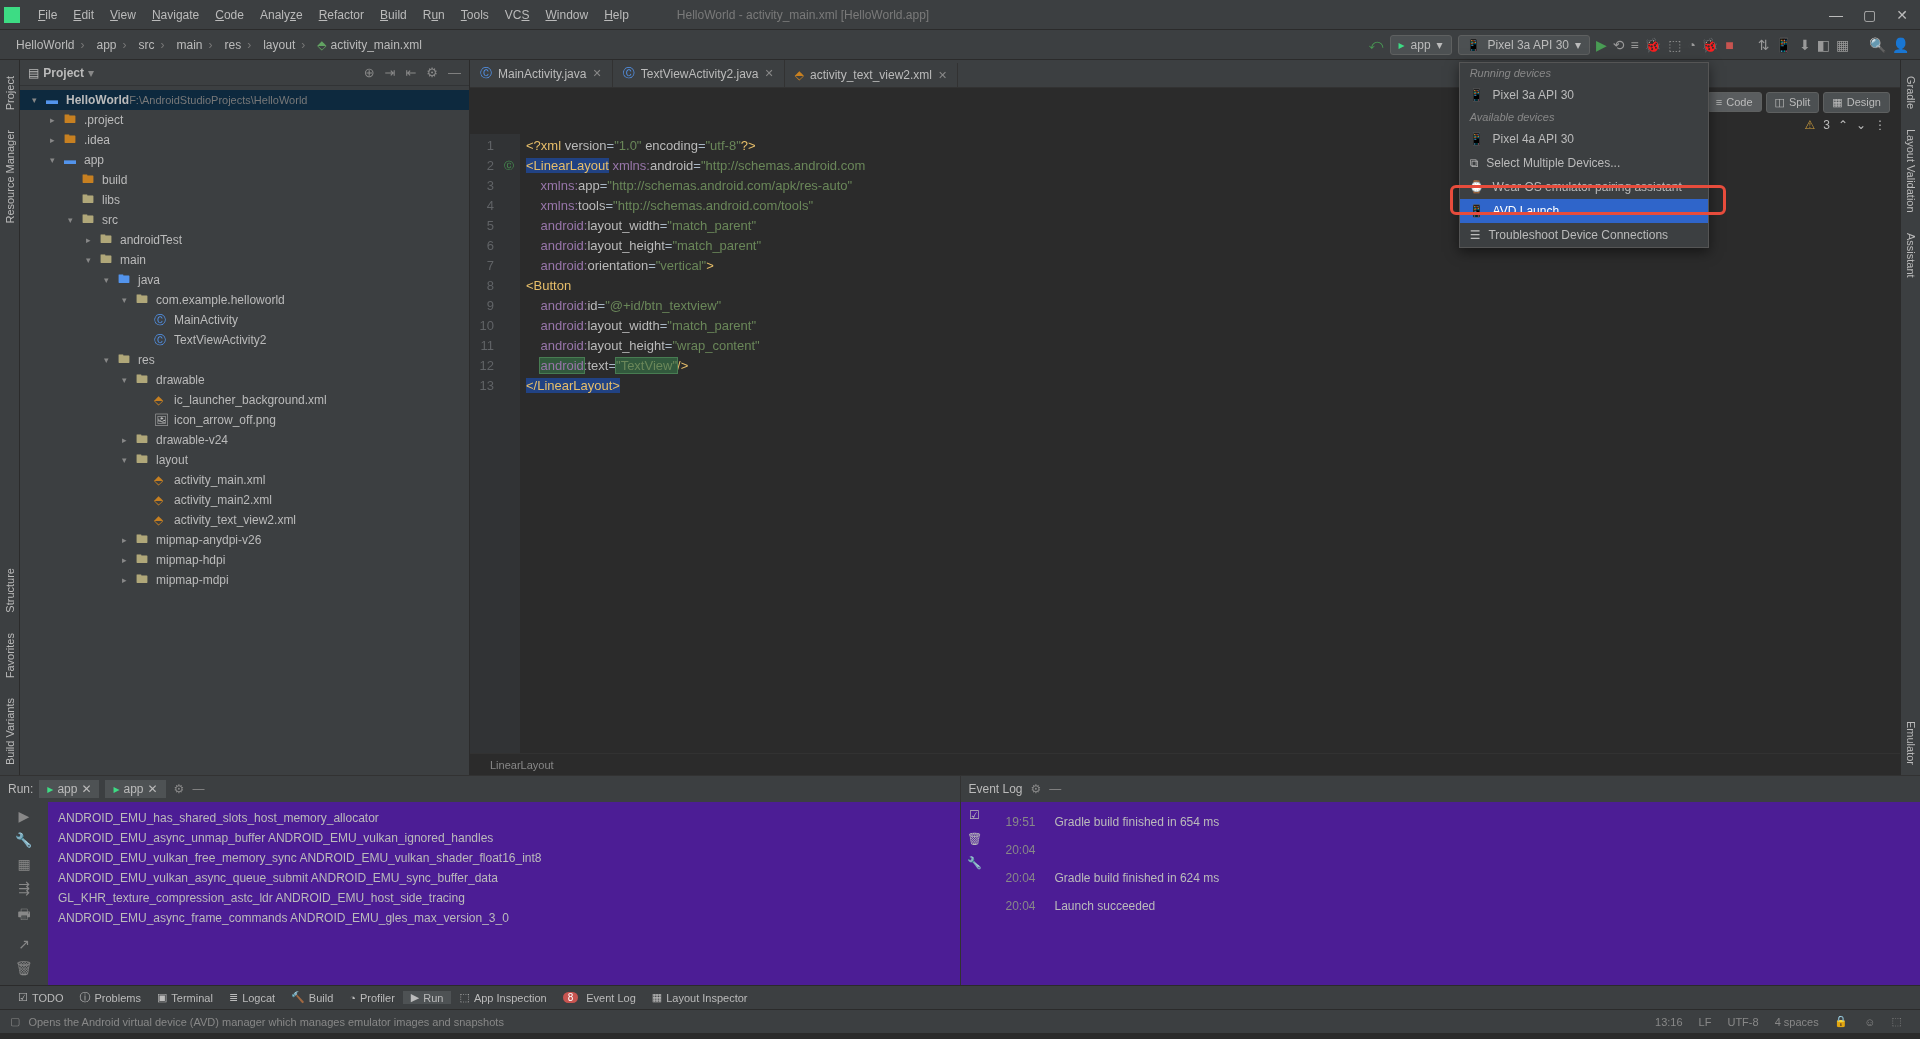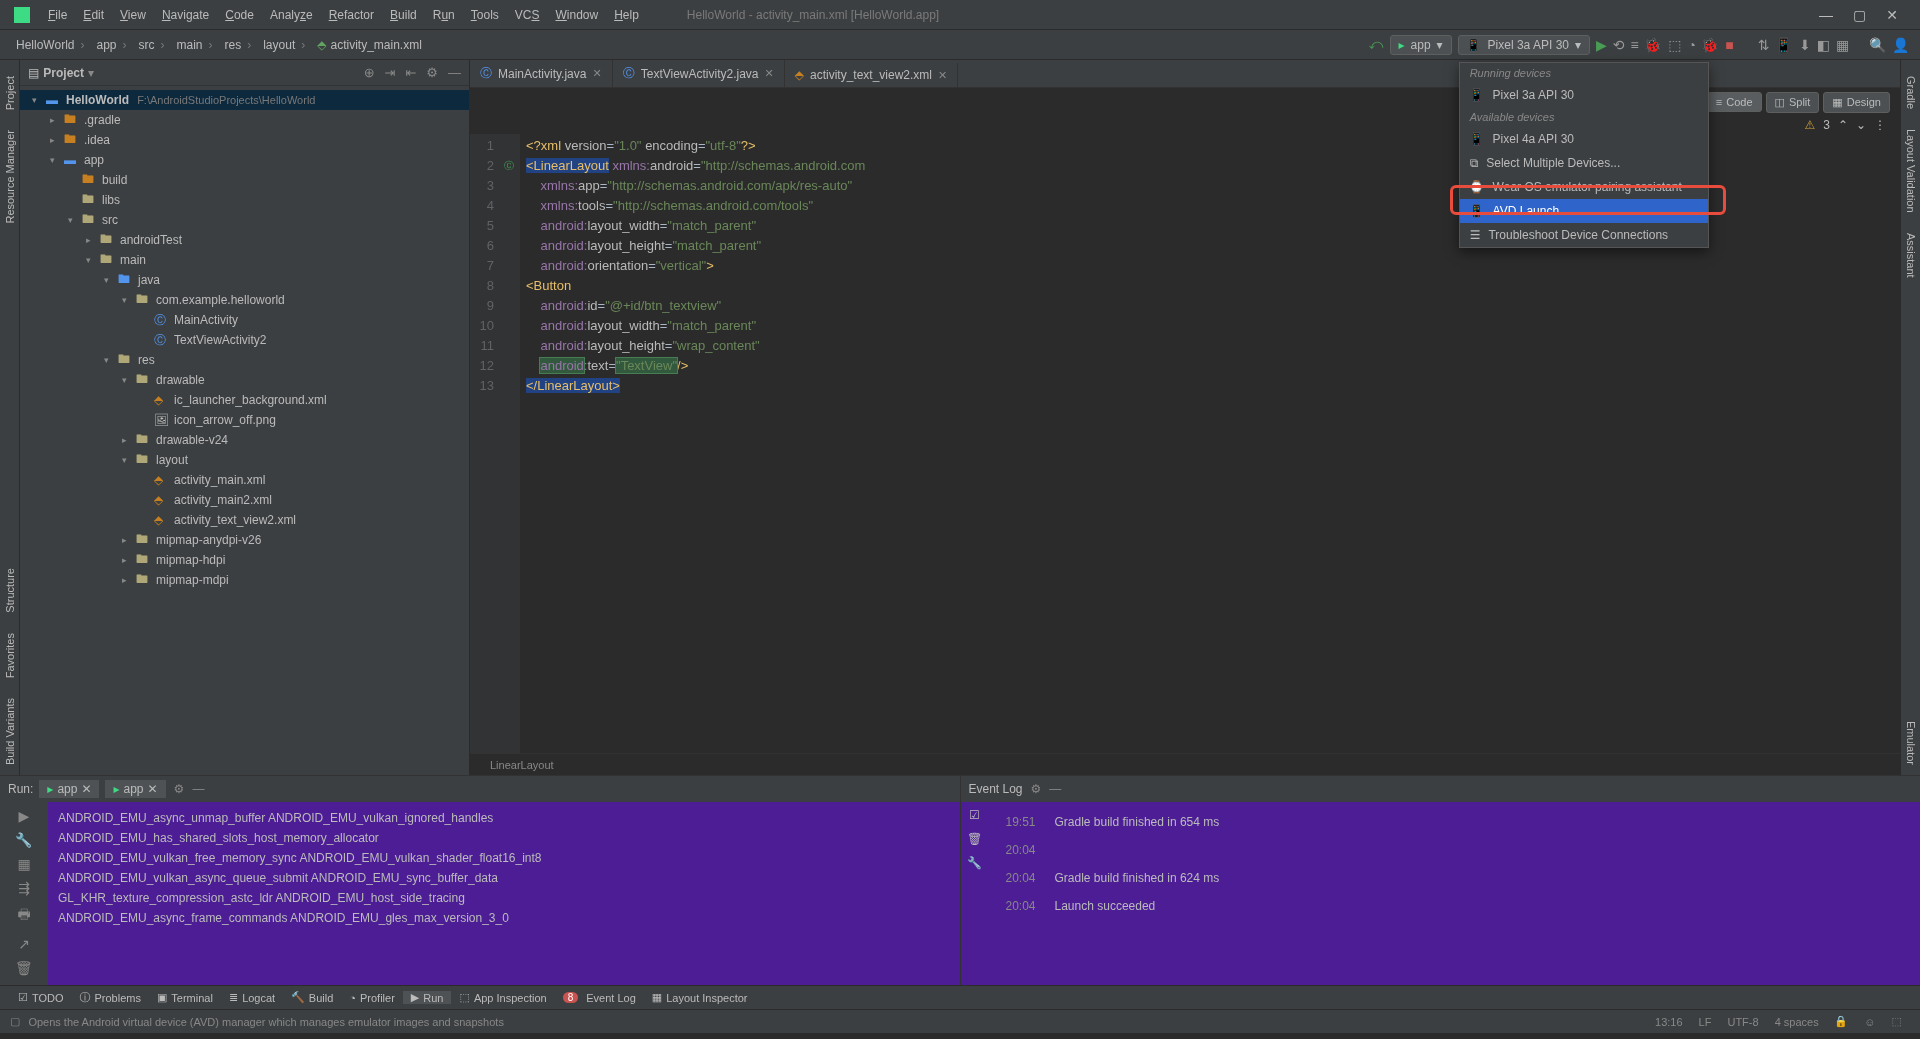--- a/index.html
+++ b/index.html
@@ -1,17 +1,17 @@
 <!DOCTYPE html>
 <html><head>
 <meta charset="utf-8">
 <style>
 * { margin:0; padding:0; box-sizing:border-box; font-family:"Segoe UI",Arial,sans-serif; }
 body { background:#2b2b2b; color:#bbbbbb; font-size:12px; overflow:hidden; width:1920px; height:1039px; }
-.menubar { height:30px; background:#3c3f41; display:flex; align-items:center; padding:0 14px; border-bottom:1px solid #2b2b2b; }
+.menubar { height:30px; background:#3c3f41; display:flex; align-items:center; padding:0 4px; border-bottom:1px solid #2b2b2b; }
 .menubar .appicon { width:16px; height:16px; margin-right:10px; }
 .menubar .mitem { padding:0 8px; color:#bbb; cursor:default; }
 .menubar .mitem u { text-decoration:underline; }
 .menubar .title { margin-left:40px; color:#7a7a7a; }
 .menubar .spacer { flex:1; }
 .winctl { display:flex; gap:20px; padding-right:8px; }
 .winctl span { color:#bbb; font-size:14px; }
 .navbar { height:30px; background:#3c3f41; display:flex; align-items:center; padding:0 10px; border-bottom:1px solid #2b2b2b; }
 .crumb { color:#bbb; padding:0 6px; }
 .crumb.sep::after { content:"›"; color:#777; margin-left:6px; }
@@ -34,21 +34,21 @@
 .tree { flex:1; overflow:auto; padding:4px 0; }
 .tnode { display:flex; align-items:center; height:20px; padding-left:8px; color:#bbb; cursor:default; }
 .tnode.sel { background:#0d293e; }
 .tnode .arr { width:14px; color:#888; font-size:9px; }
 .tnode .fico { width:16px; margin-right:4px; font-size:12px; }
 .fico.folder { color:#b0a779; }
 .fico.folderorange { color:#c78021; }
 .fico.folderblue { color:#5394ec; }
 .fico.xmlf { color:#c78021; }
 .fico.javaf { color:#5394ec; }
-.tnode .gray { color:#787878; margin-left:8px; font-size:11px; }
+.tnode .gray { color:#787878; margin-left:0; font-size:11px; }
 .editor { flex:1; background:#2b2b2b; display:flex; flex-direction:column; min-width:0; }
 .etabs { height:28px; background:#3c3f41; display:flex; align-items:flex-end; border-bottom:1px solid #323232; }
 .etab { padding:5px 10px; background:#3c3f41; color:#bbb; border-right:1px solid #323232; display:flex; align-items:center; gap:6px; font-size:12px;}
 .etab .closex { color:#888; font-size:11px; }
 .viewsw { height:28px; display:flex; justify-content:flex-end; align-items:center; padding-right:10px; gap:4px; }
 .vsbtn { padding:3px 8px; background:#4c5052; border:1px solid #5e6060; border-radius:3px; color:#bbb; font-size:11px; display:flex; align-items:center; gap:4px;}
 .vsbtn.active { background:#5a5d5f; }
 .warnrow { display:flex; justify-content:flex-end; padding:2px 14px; color:#bbb; gap:8px; align-items:center;}
 .warnrow .wico { color:#d6a33e; }
 .code { flex:1; display:flex; font-family:Consolas,monospace; font-size:13px; overflow:hidden; }
@@ -215,21 +215,21 @@
     <div class="tree">
       <div class="tnode sel" style="padding-left:12px">
           <span class="arr">▾</span>
           <span class="fico folderblue">▬</span>
           <b>HelloWorld</b>
           <span class="gray">F:\AndroidStudioProjects\HelloWorld</span>
         </div>
       <div class="tnode" style="padding-left:30px">
           <span class="arr">▸</span>
           <span class="fico folderorange">🖿</span>
-          <span>.gradle</span>
+          <span>.project</span>
         </div>
       <div class="tnode" style="padding-left:30px">
           <span class="arr">▸</span>
           <span class="fico folderorange">🖿</span>
           <span>.idea</span>
         </div>
       <div class="tnode" style="padding-left:30px">
           <span class="arr">▾</span>
           <span class="fico folderblue">▬</span>
           <span>app</span>
@@ -437,22 +437,22 @@
       <div class="rptools">
         <span class="tl green">▶</span>
         <span class="tl">🔧</span>
         <span class="tl">▦</span>
         <span class="tl">⇶</span>
         <span class="tl">🖶</span>
         <span class="tl">↗</span>
         <span class="tl">🗑</span>
       </div>
       <div class="rout">
+        <div>ANDROID_EMU_has_shared_slots_host_memory_allocator</div>
         <div>ANDROID_EMU_async_unmap_buffer ANDROID_EMU_vulkan_ignored_handles</div>
-        <div>ANDROID_EMU_has_shared_slots_host_memory_allocator</div>
         <div>ANDROID_EMU_vulkan_free_memory_sync ANDROID_EMU_vulkan_shader_float16_int8</div>
         <div>ANDROID_EMU_vulkan_async_queue_submit ANDROID_EMU_sync_buffer_data</div>
         <div>GL_KHR_texture_compression_astc_ldr ANDROID_EMU_host_side_tracing</div>
         <div>ANDROID_EMU_async_frame_commands ANDROID_EMU_gles_max_version_3_0</div>
       </div>
     </div>
   </div>
   <div class="evpanel">
     <div class="rphead">
       <span>Event Log</span>

